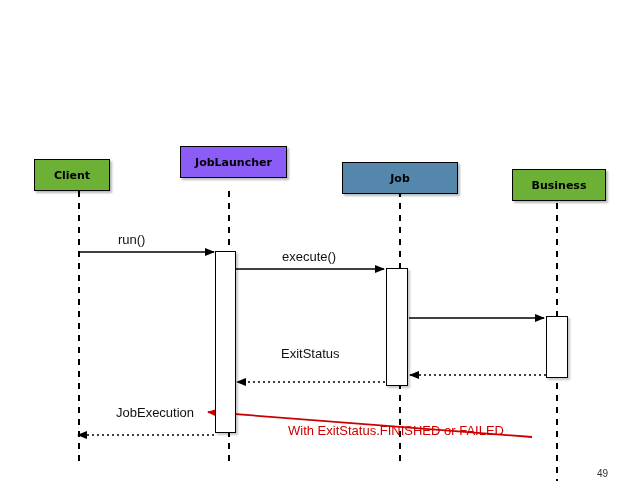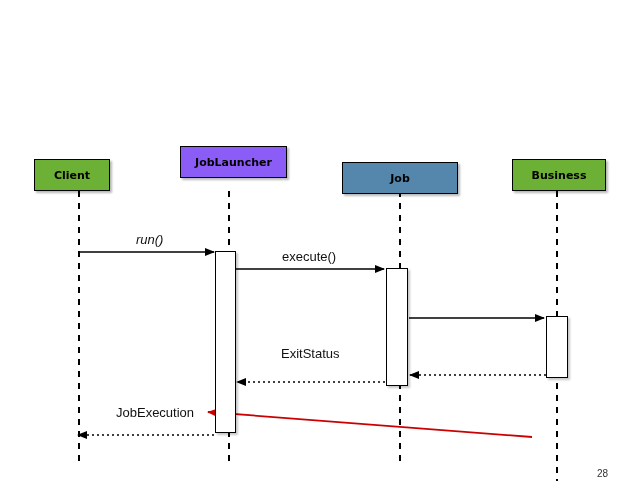--- a/index.html
+++ b/index.html
@@ -108,34 +108,35 @@
   <div id="participants">
       <div class="participant-box" style="left: 34px; top: 159px; width: 76px; height: 32px; background: rgb(108, 176, 54);">
         <span class="participant-label">Client</span>
       </div>
       <div class="participant-box" style="left: 180px; top: 146px; width: 107px; height: 32px; background: #8b5cf6;">
         <span class="participant-label">JobLauncher</span>
       </div>
       <div class="participant-box" style="left: 342px; top: 162px; width: 116px; height: 32px; background: rgb(85, 134, 172);">
         <span class="participant-label">Job</span>
       </div>
-      <div class="participant-box" style="left: 512px; top: 159px; width: 94px; height: 32px; background: rgb(108, 176, 54);">
+      <div class="participant-box" style="left: 512px; top: 169px; width: 94px; height: 32px; background: rgb(108, 176, 54);">
         <span class="participant-label">Business</span>
       </div>
     </div>
 
   <div id="activations">
       <div class="activation" style="left: 215px; top: 251px; width: 21px; height: 182px;"></div>
       <div class="activation" style="left: 386px; top: 268px; width: 22px; height: 118px;"></div>
       <div class="activation" style="left: 546px; top: 316px; width: 22px; height: 62px;"></div>
     </div>
 
   <div id="msg-labels">
-      <div class="msg-label" style="left: 136px; top: 232px; font-style: italic;">run()</div>
+      <div class="msg-label" style="left: 118px; top: 232px;">run()</div>
       <div class="msg-label" style="left: 282px; top: 249px;">execute()</div>
       <div class="msg-label" style="left: 281px; top: 346px;">ExitStatus</div>
       <div class="msg-label" style="left: 116px; top: 405px;">JobExecution</div>
     </div>
 
+  <div class="note-label" id="annotation-text" style="left: 288px; top: 423px;">With ExitStatus.FINISHED or FAILED</div>
 
-  <div class="page-number" style="left:597px; top:468px;">28</div>
+  <div class="page-number" style="left:597px; top:468px;">49</div>
 
 </div>
 
 </body></html>

